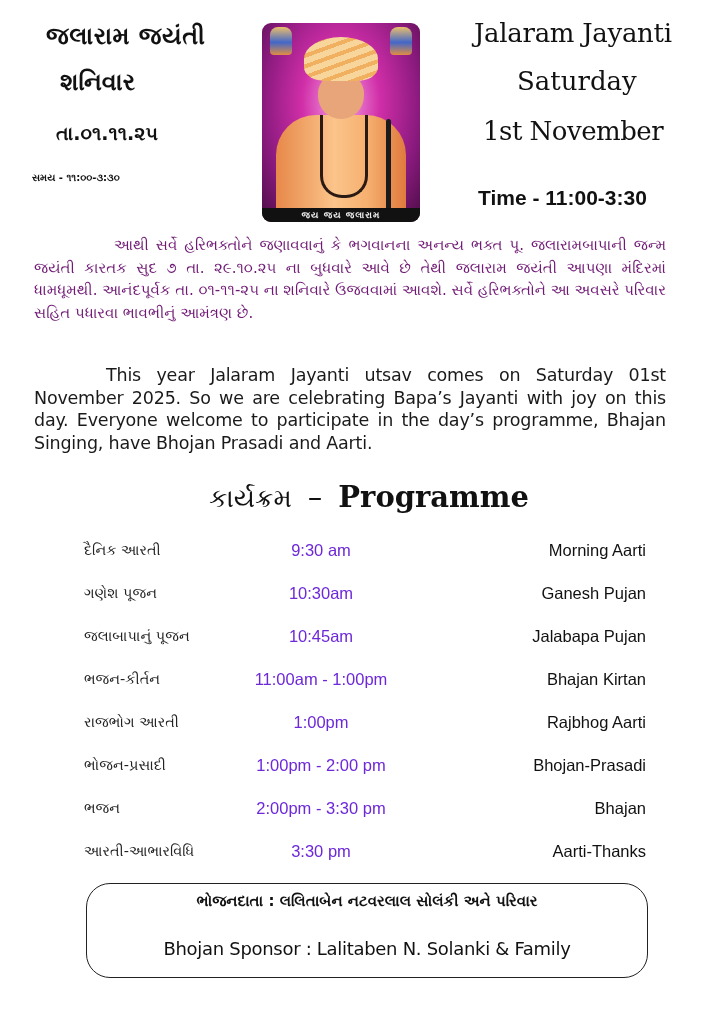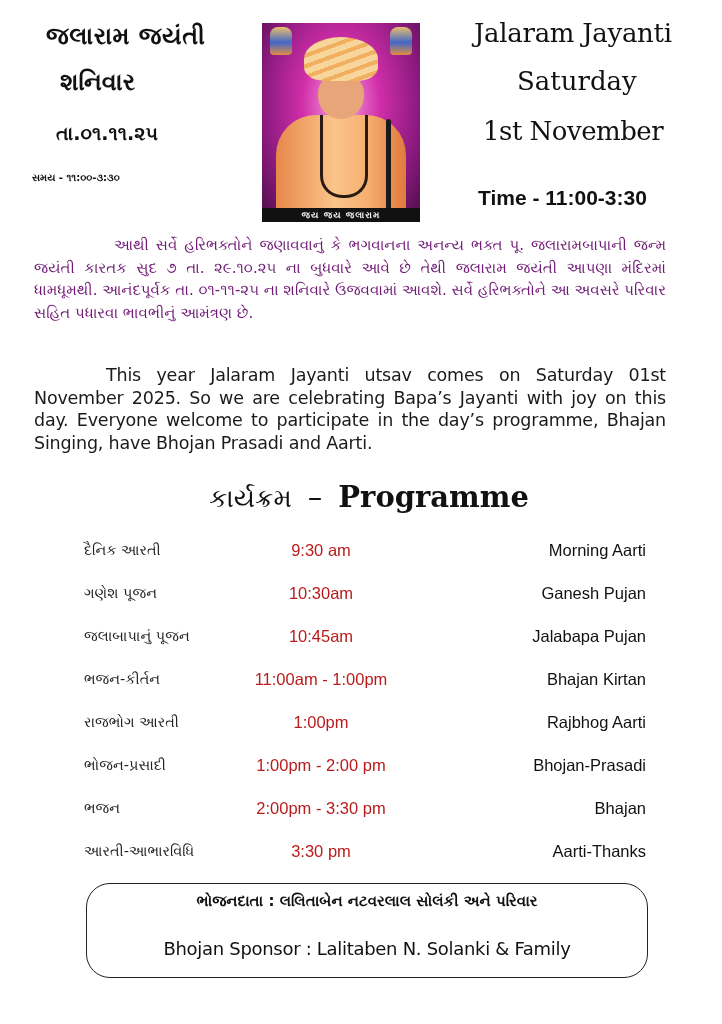--- a/index.html
+++ b/index.html
@@ -12,21 +12,21 @@
   .gu-date { left: 56px; top: 122px; font-size: 19px; font-weight: bold; }
   .gu-time { left: 32px; top: 172px; font-size: 10px; font-weight: bold; }
 
   
   .en-title { left: 474px; top: 18px; font-size: 26px; font-family: "DejaVu Serif", serif; font-weight: normal; letter-spacing: -0.3px; }
   .en-day { left: 517px; top: 66px; font-size: 26px; font-family: "DejaVu Serif", serif; }
   .en-date { left: 483px; top: 116px; font-size: 26px; font-family: "DejaVu Serif", serif; letter-spacing: -0.5px; }
   .en-time { left: 478px; top: 170px; font-size: 21px; font-weight: bold; font-family: Liberation Sans, sans-serif; margin-top: 16px; }
 
   
-  .portrait { left: 262px; top: 23px; width: 158px; height: 199px; background: radial-gradient(ellipse at 50% 40%, #f7a8e6 0%, #d02ea8 35%, #8a1a7e 70%, #4a0c44 100%); overflow: hidden; }
+  .portrait { left: 262px; top: 23px; width: 158px; height: 199px; background: radial-gradient(ellipse at 50% 40%, #f7a8e6 0%, #d02ea8 35%, #8a1a7e 70%, #4a0c44 100%); overflow: hidden; border-radius: 9px; }
   .deity { position: absolute; top: 4px; width: 22px; height: 28px; border-radius: 8px 8px 4px 4px; background: linear-gradient(#f5d06a, #3a6fd0 55%, #e89a3a); opacity: 0.9; }
   .deity.l { left: 8px; }
   .deity.r { right: 8px; }
   .turban { position: absolute; left: 42px; top: 14px; width: 74px; height: 44px; border-radius: 50% 50% 30% 30%; background: repeating-linear-gradient(160deg, #f8d59a 0 6px, #f0b060 6px 10px); }
   .face { position: absolute; left: 56px; top: 50px; width: 46px; height: 46px; border-radius: 45% 45% 50% 50%; background: #e8a57a; }
   .body-robe { position: absolute; left: 14px; top: 92px; width: 130px; height: 95px; border-radius: 40px 40px 0 0; background: linear-gradient(90deg, #e7884a, #fbc48a 45%, #f6b070 70%, #e07a3e); }
   .mala { position: absolute; left: 58px; top: 92px; width: 42px; height: 80px; border: 3px solid #2a1a14; border-top: none; border-radius: 0 0 22px 22px; }
   .staff { position: absolute; left: 124px; top: 96px; width: 5px; height: 92px; background: #1a1a1a; border-radius: 3px; }
   .caption-bar { position: absolute; left: 0; bottom: 0; width: 100%; height: 14px; background: #111; color: #f0f0f0; font-size: 9px; font-weight: bold; text-align: center; line-height: 14px; letter-spacing: 1px; }
 
@@ -39,21 +39,21 @@
   
   .prog-title { left: 0; top: 480px; width: 722px; text-align: center; font-size: 29px; padding-left: 8px; }
   .prog-title .gu { font-family: "DejaVu Sans", sans-serif; font-size: 26px; }
   .prog-title .dash { margin: 0 16px; }
   .prog-title .en { font-family: "DejaVu Serif", serif; font-weight: bold; font-size: 29px; }
 
   
   .schedule { left: 46px; top: 538px; width: 600px; }
   .row { position: relative; height: 43px; }
   .row .c-gu { position: absolute; left: 0; top: 4px; font-size: 14.5px; color: #222; margin-left: 38px; }
-  .row .c-time { position: absolute; left: 160px; width: 230px; top: 3px; text-align: center; font-size: 16.5px; font-family: "Liberation Sans", sans-serif; color: #b91c1c; }
+  .row .c-time { position: absolute; left: 160px; width: 230px; top: 3px; text-align: center; font-size: 16.5px; font-family: "Liberation Sans", sans-serif; color: #6d28d9; }
   .row .c-en { position: absolute; right: 0; top: 3px; font-size: 16.5px; font-family: "Liberation Sans", sans-serif; color: #111; text-align: right; }
 
   
   .sponsor { left: 86px; top: 883px; width: 562px; height: 95px; border: 1.5px solid #222; border-radius: 24px; box-sizing: border-box; }
   .sponsor .gu { position: absolute; left: 0; top: 8px; width: 100%; text-align: center; font-size: 15px; font-weight: bold; color: #111; }
   .sponsor .en { position: absolute; left: 0; top: 54px; width: 100%; text-align: center; font-size: 18px; color: #111; font-family: "DejaVu Sans", sans-serif; letter-spacing: -0.3px; }
 </style>
 </head>
 <body>
 

